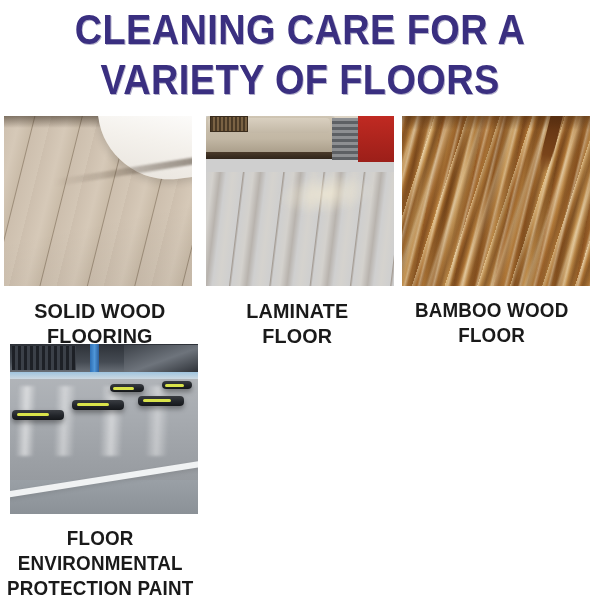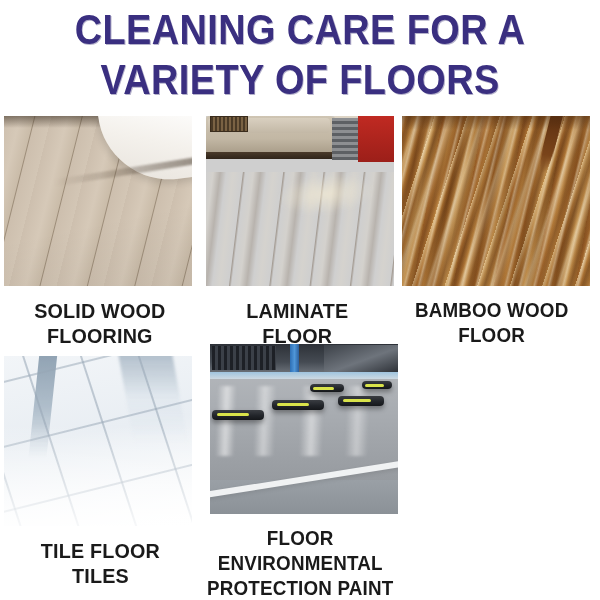--- a/index.html
+++ b/index.html
@@ -402,34 +402,20 @@
       <div class="caption">
         <div>BAMBOO WOOD</div>
         <div>FLOOR</div>
       </div>
     </div>
 
   </div>
 
   <div class="row row-2">
 
-    <div class="cell cell-1">
-      <div class="thumb">
-        <div class="photo ph-tile">
-          <div class="reflect-a"></div>
-          <div class="reflect-b"></div>
-          <div class="grout"></div>
-          <div class="sheen"></div>
-        </div>
-      </div>
-      <div class="caption">
-        <div>TILE FLOOR</div>
-        <div>TILES</div>
-      </div>
-    </div>
 
 
     <div class="cell cell-3">
       <div class="thumb">
         <div class="photo ph-epoxy">
           <div class="lowerfloor"></div>
           <div class="reflections"></div>
           <div class="ceiling"></div>
           <div class="racks"></div>
           <div class="column"></div>

